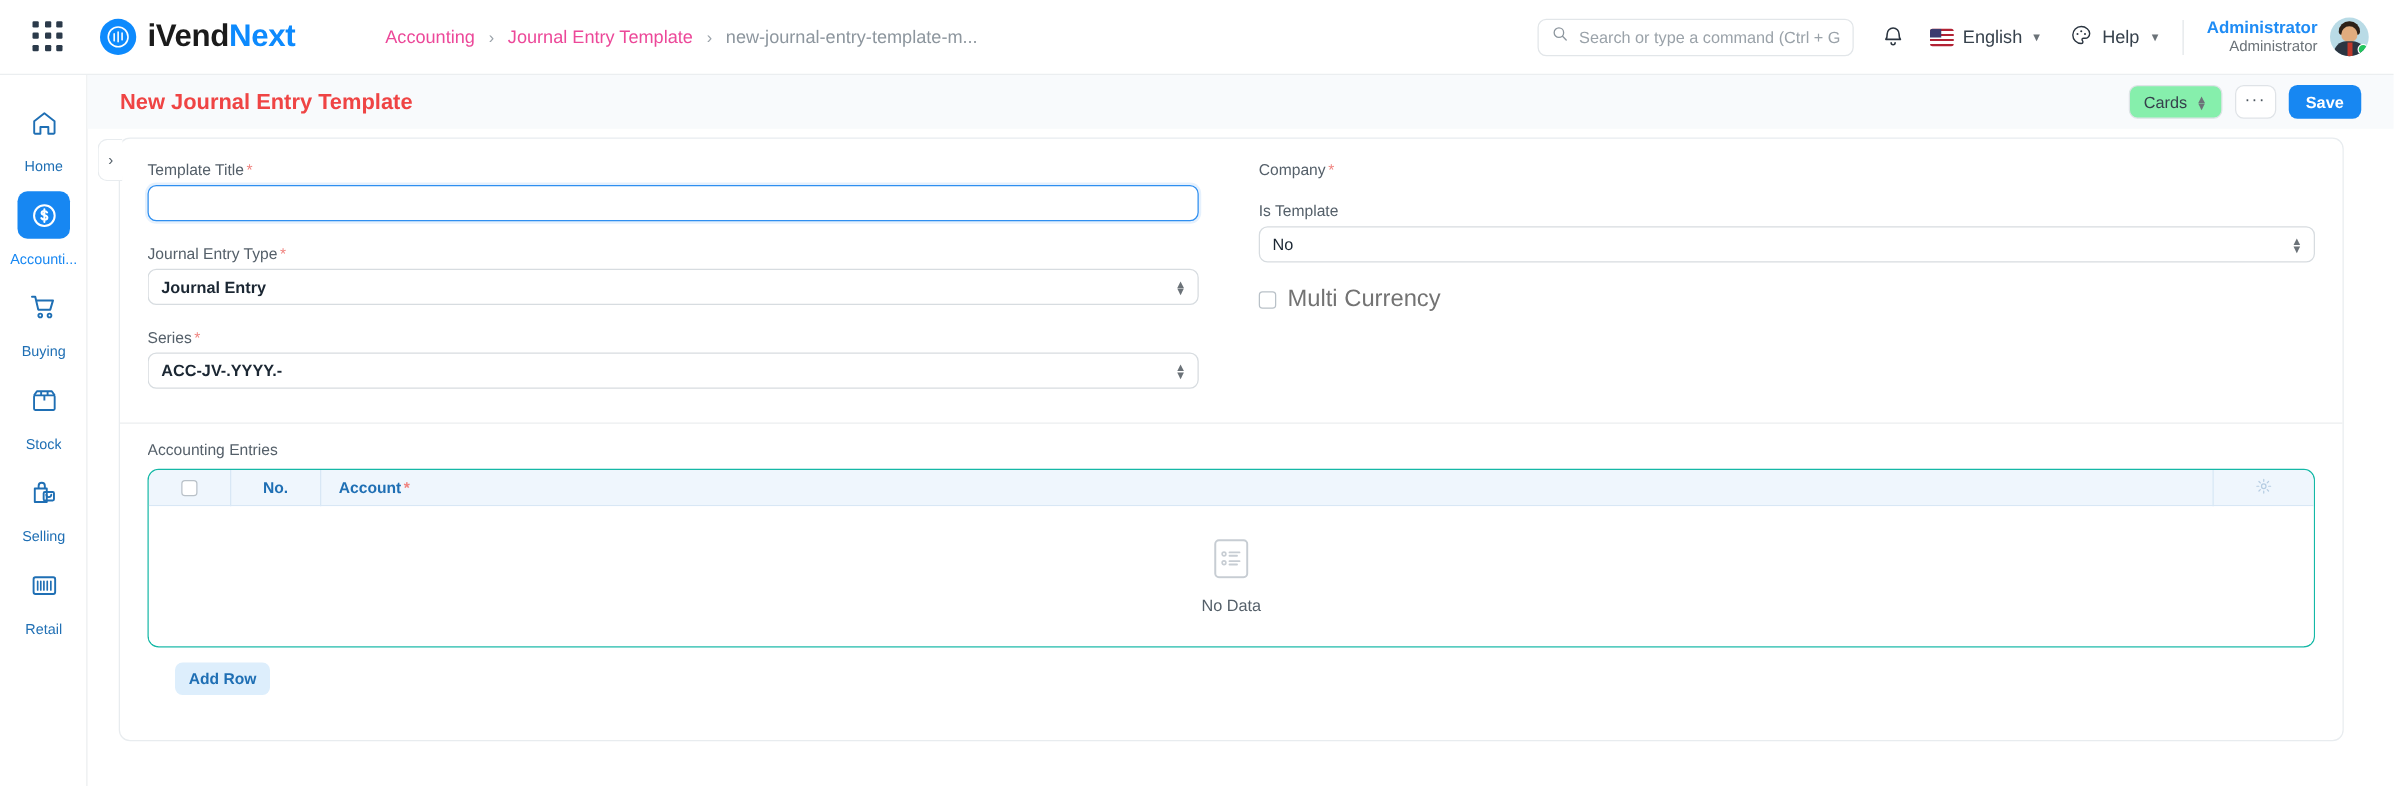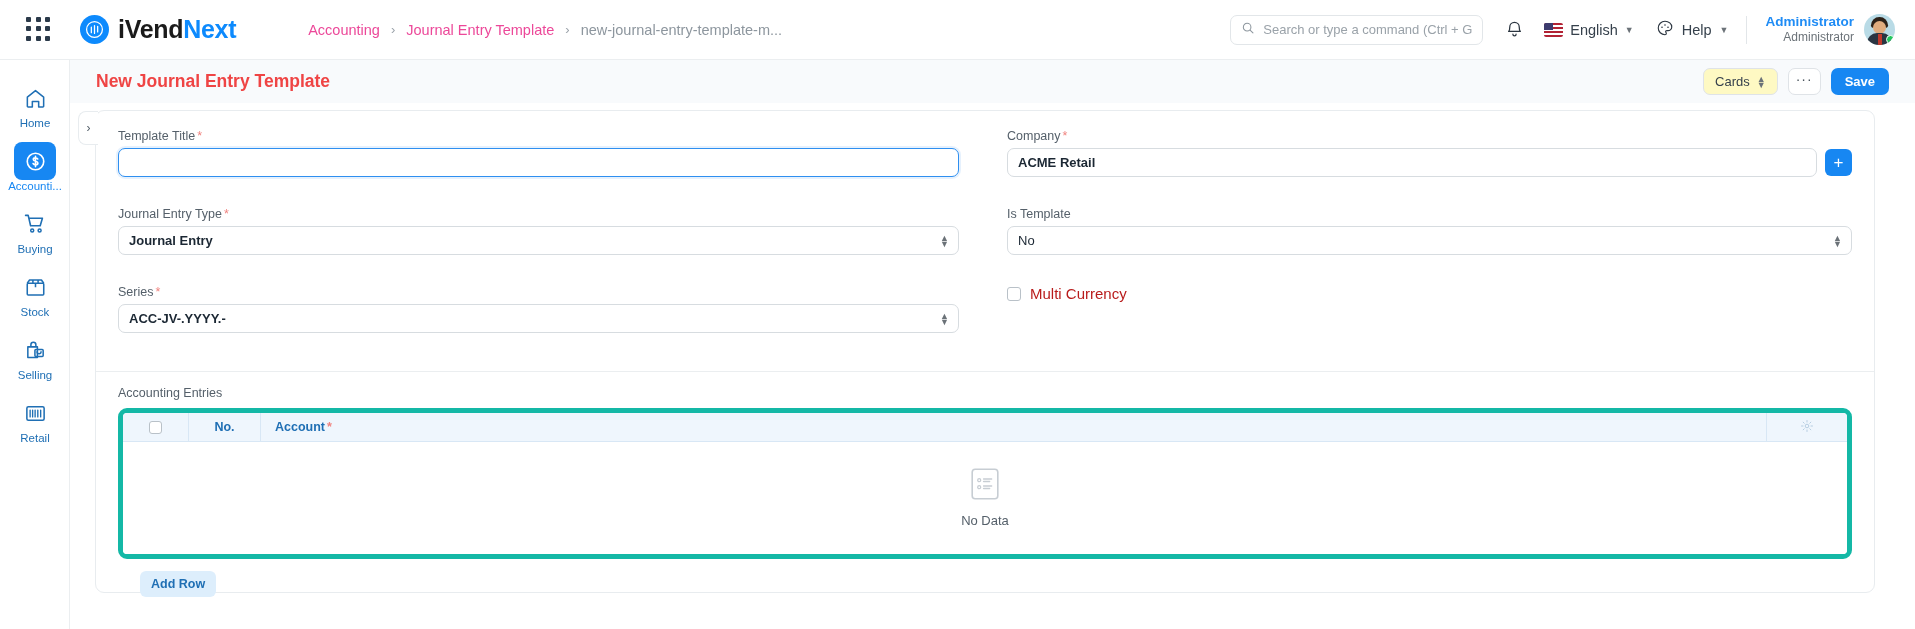--- a/index.html
+++ b/index.html
@@ -88,34 +88,34 @@
   }
   .side-item {
     width: 70px; display: flex; flex-direction: column; align-items: center;
     padding: 9px 0 4px; cursor: pointer; text-decoration: none;
   }
   .side-ico {
     width: 42px; height: 38px; display: flex; align-items: center; justify-content: center;
     border-radius: 8px;
   }
   .side-item.active .side-ico { background: #1787f2; }
-  .side-label { font-size: 11.5px; color: #1f6fb4; margin-top: 0; max-width: 64px; text-align: center;
+  .side-label { font-size: 11.5px; color: #1f6fb4; margin-top: 11px; max-width: 64px; text-align: center;
     white-space: nowrap; overflow: hidden; text-overflow: ellipsis; }
   .side-item.active .side-label { color: #1787f2; }
 
   
   .page-head {
     position: absolute; top: 60px; left: 70px; width: 1845px; height: 43px;
     background: #f8fafc; display: flex; align-items: center;
   }
   .page-title { margin-left: 26px; font-size: 17.5px; font-weight: 700; color: #ef4444; }
   .head-actions { margin-left: auto; margin-right: 26px; display: flex; align-items: center; gap: 10px; }
   .btn-cards {
     height: 27px; padding: 0 11px; border: 1px solid #dfe3e7; border-radius: 7px;
-    background: #fef9c3; font-size: 13px; color: #36414c; display: flex; align-items: center; gap: 7px;
+    background: #86efac; font-size: 13px; color: #36414c; display: flex; align-items: center; gap: 7px;
     cursor: pointer;
   }
   .spinner-ar { display:flex; flex-direction:column; line-height:6px; font-size:9px; color:#6b7278; }
   .btn-dots {
     height: 27px; width: 33px; border: 1px solid #dfe3e7; border-radius: 7px; background: #fff;
     display: flex; align-items: center; justify-content: center; cursor: pointer;
     font-size: 14px; color: #4b555e; letter-spacing: 1px; padding-bottom: 5px;
   }
   .btn-save {
     height: 27px; padding: 0 14px; border: 0; border-radius: 7px; background: #1787f2;
@@ -133,21 +133,21 @@
     background: #fff; border: 1px solid #e8ecef; border-right: 0;
     border-radius: 8px 0 0 8px; display: flex; align-items: center; justify-content: center;
     cursor: pointer; font-size: 12px; color: #55606a;
   }
   .form-grid {
     display: flex; padding: 18px 22px 0 22px; gap: 0;
   }
   .col { width: 50%; padding-right: 26px; }
   .col.right { padding-right: 0; padding-left: 22px; }
 
-  .field { margin-bottom: 30px; }
+  .field { margin-bottom: 19px; }
   .flabel { font-size: 12.5px; color: #55606a; margin-bottom: 5px; display: block; }
   .req { color: #f0837f; margin-left: 2px; }
 
   .input-base {
     width: 100%; height: 29px; border: 1px solid #d7dce0; border-radius: 7px;
     background: #fff; padding: 0 10px; font-size: 13px; font-weight: 700; color: #1b2733;
     font-family: "Liberation Sans", sans-serif; outline: none;
   }
   .input-focused {
     border: 1.5px solid #2f8ff0; box-shadow: 0 0 0 2px rgba(47,143,240,0.12);
@@ -159,27 +159,27 @@
     pointer-events: none;
   }
   .with-plus { display: flex; align-items: center; gap: 8px; }
   .plus-btn {
     width: 27px; height: 27px; flex: none; border-radius: 6px; background: #1787f2;
     color: #fff; border: 0; font-size: 17px; line-height: 1; cursor: pointer;
     display: flex; align-items: center; justify-content: center; font-family: "Liberation Sans", sans-serif;
   }
   .chk-row { display: flex; align-items: center; gap: 9px; margin-top: 16px; cursor: pointer; }
   .chkbox { width: 14px; height: 14px; border: 1px solid #b9c1c8; border-radius: 3px; background: #fff; flex: none; }
-  .chk-label { font-size: 15px; color: #b91c1c; }
+  .chk-label { font-size: 19px; color: #737373; }
 
   
   .divider { height: 1px; background: #ebeef0; margin: 8px 0 0; }
   .tbl-section { padding: 14px 22px 0 22px; }
   .tbl-title { font-size: 12.5px; color: #55606a; margin-bottom: 8px; }
-  .grid-box { border: 5px solid #14b8a6; border-radius: 9px; overflow: hidden; }
+  .grid-box { border: 1px solid #14b8a6; border-radius: 9px; overflow: hidden; }
   .grid-head { display: flex; background: #eff6fd; height: 29px; align-items: center;
     font-size: 12.5px; font-weight: 700; color: #1f6fb4; border-bottom: 1px solid #d8e7f5; }
   .gh-chk { width: 66px; display: flex; align-items: center; justify-content: center; border-right: 1px solid #d8e7f5; height: 29px; }
   .gh-chk .chkbox { width: 13px; height: 13px; }
   .gh-no { width: 72px; text-align: center; border-right: 1px solid #d8e7f5; height: 29px; line-height: 29px; }
   .gh-acct { flex: 1; padding-left: 14px; border-right: 1px solid #d8e7f5; height: 29px; line-height: 29px; }
   .gh-gear { width: 80px; display: flex; align-items: center; justify-content: center; height: 29px; }
   .grid-body { height: 112px; display: flex; flex-direction: column; align-items: center; justify-content: center; background: #fff; }
   .nodata-label { font-size: 13px; color: #55606a; margin-top: 9px; }
   .addrow-wrap { padding: 12px 22px 0 22px; }
@@ -393,24 +393,20 @@
               <span>▼</span>
           </span>
         </div>
       </div>
     </div>
 
     <div class="col right">
 
       <div class="field">
         <label class="flabel"><span>Company</span><span class="req">*</span></label>
-        <div class="with-plus">
-          <input class="input-base" type="text" value="ACME Retail" style="">
-          <button class="plus-btn">+</button>
-        </div>
       </div>
 
       <div class="field">
         <label class="flabel">Is Template</label>
         <div class="sel-wrap">
           <input class="input-base" type="text" readonly="" style="font-weight: 400;" value="No">
           <span class="sel-arrows">
             <span>▲</span>
               <span>▼</span>
           </span>

